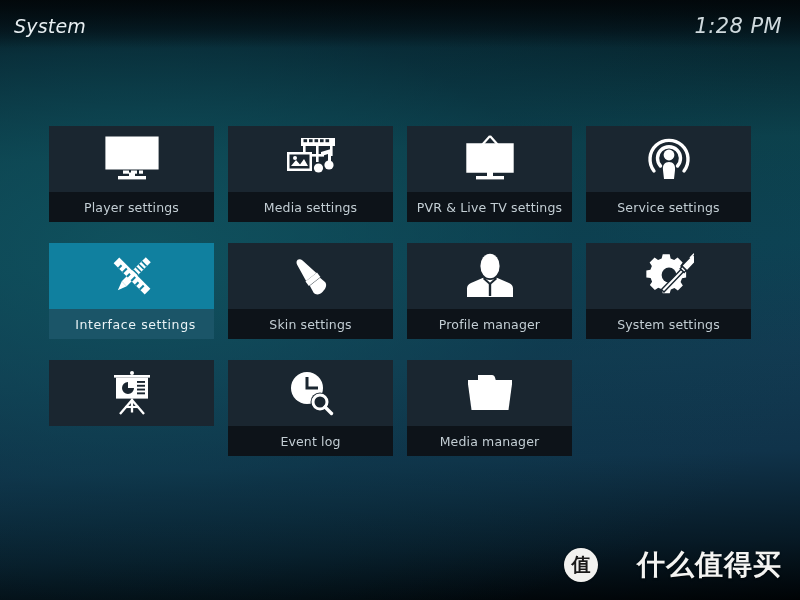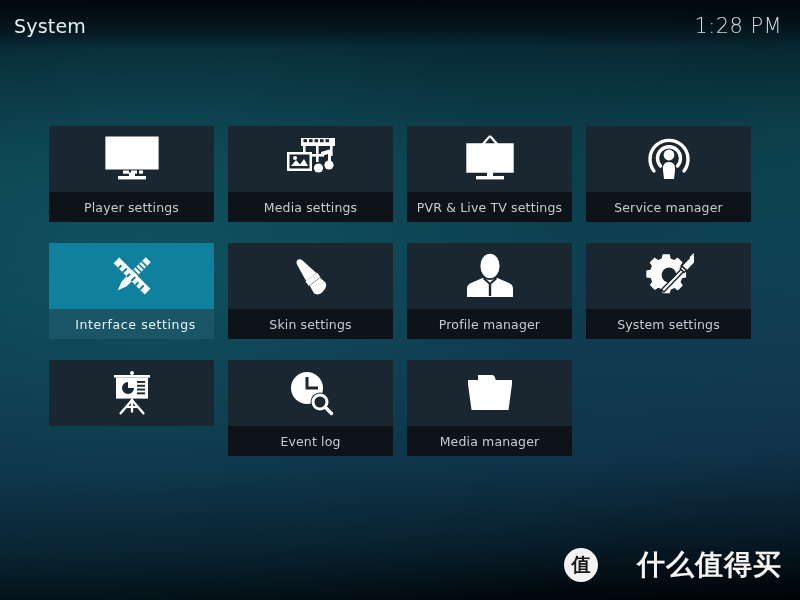--- a/index.html
+++ b/index.html
@@ -28,20 +28,21 @@
   }
 
   
   #header {
     position:absolute; top:0; left:0;
     width:800px; height:48px;
     display:flex; align-items:center;
     justify-content:space-between;
     padding:4px 18px 0 14px;
     background:linear-gradient(180deg, rgba(2,7,10,0.92) 0%, rgba(3,14,20,0.55) 65%, rgba(4,22,30,0.0) 100%);
+    font-style:italic;
   }
   #title {
     font-size:19px;
     color:#e7eef1;
     letter-spacing:0.2px;
     font-weight:400;
   }
   #clock {
     font-size:21px;
     color:#cfd9dd;
@@ -199,21 +200,21 @@
         <span>
           <svg width="48" height="48" viewBox="0 0 48 48">
             <path d="M9 36A19 19 0 1 1 39 36" stroke="#fff" stroke-width="3.4" fill="none" stroke-linecap="round"></path>
             <path d="M15.5 31A11.5 11.5 0 1 1 32.5 31" stroke="#fff" stroke-width="3.4" fill="none" stroke-linecap="round"></path>
             <circle class="ic" cx="24" cy="20" r="5.4"></circle>
             <path class="ic" d="M24 27c4.4 0 6.6 3 6 8.2L29 44h-10l-1-8.8c-0.6-5.2 1.6-8.2 6-8.2z"></path>
           </svg>
         </span>
       </div>
       <div class="label-area">
-        <span>Service manager</span>
+        <span>Service settings</span>
       </div>
     </div>
 
     <div class="tile selected">
       <div class="icon-area">
         <span>
           <svg width="50" height="50" viewBox="0 0 50 50">
             <g transform="rotate(45 25 25)">
               <rect class="ic" x="21.5" y="2" width="7" height="34"></rect>
               <path class="ic" d="M21.5 36h7l-3.5 9z"></path>

